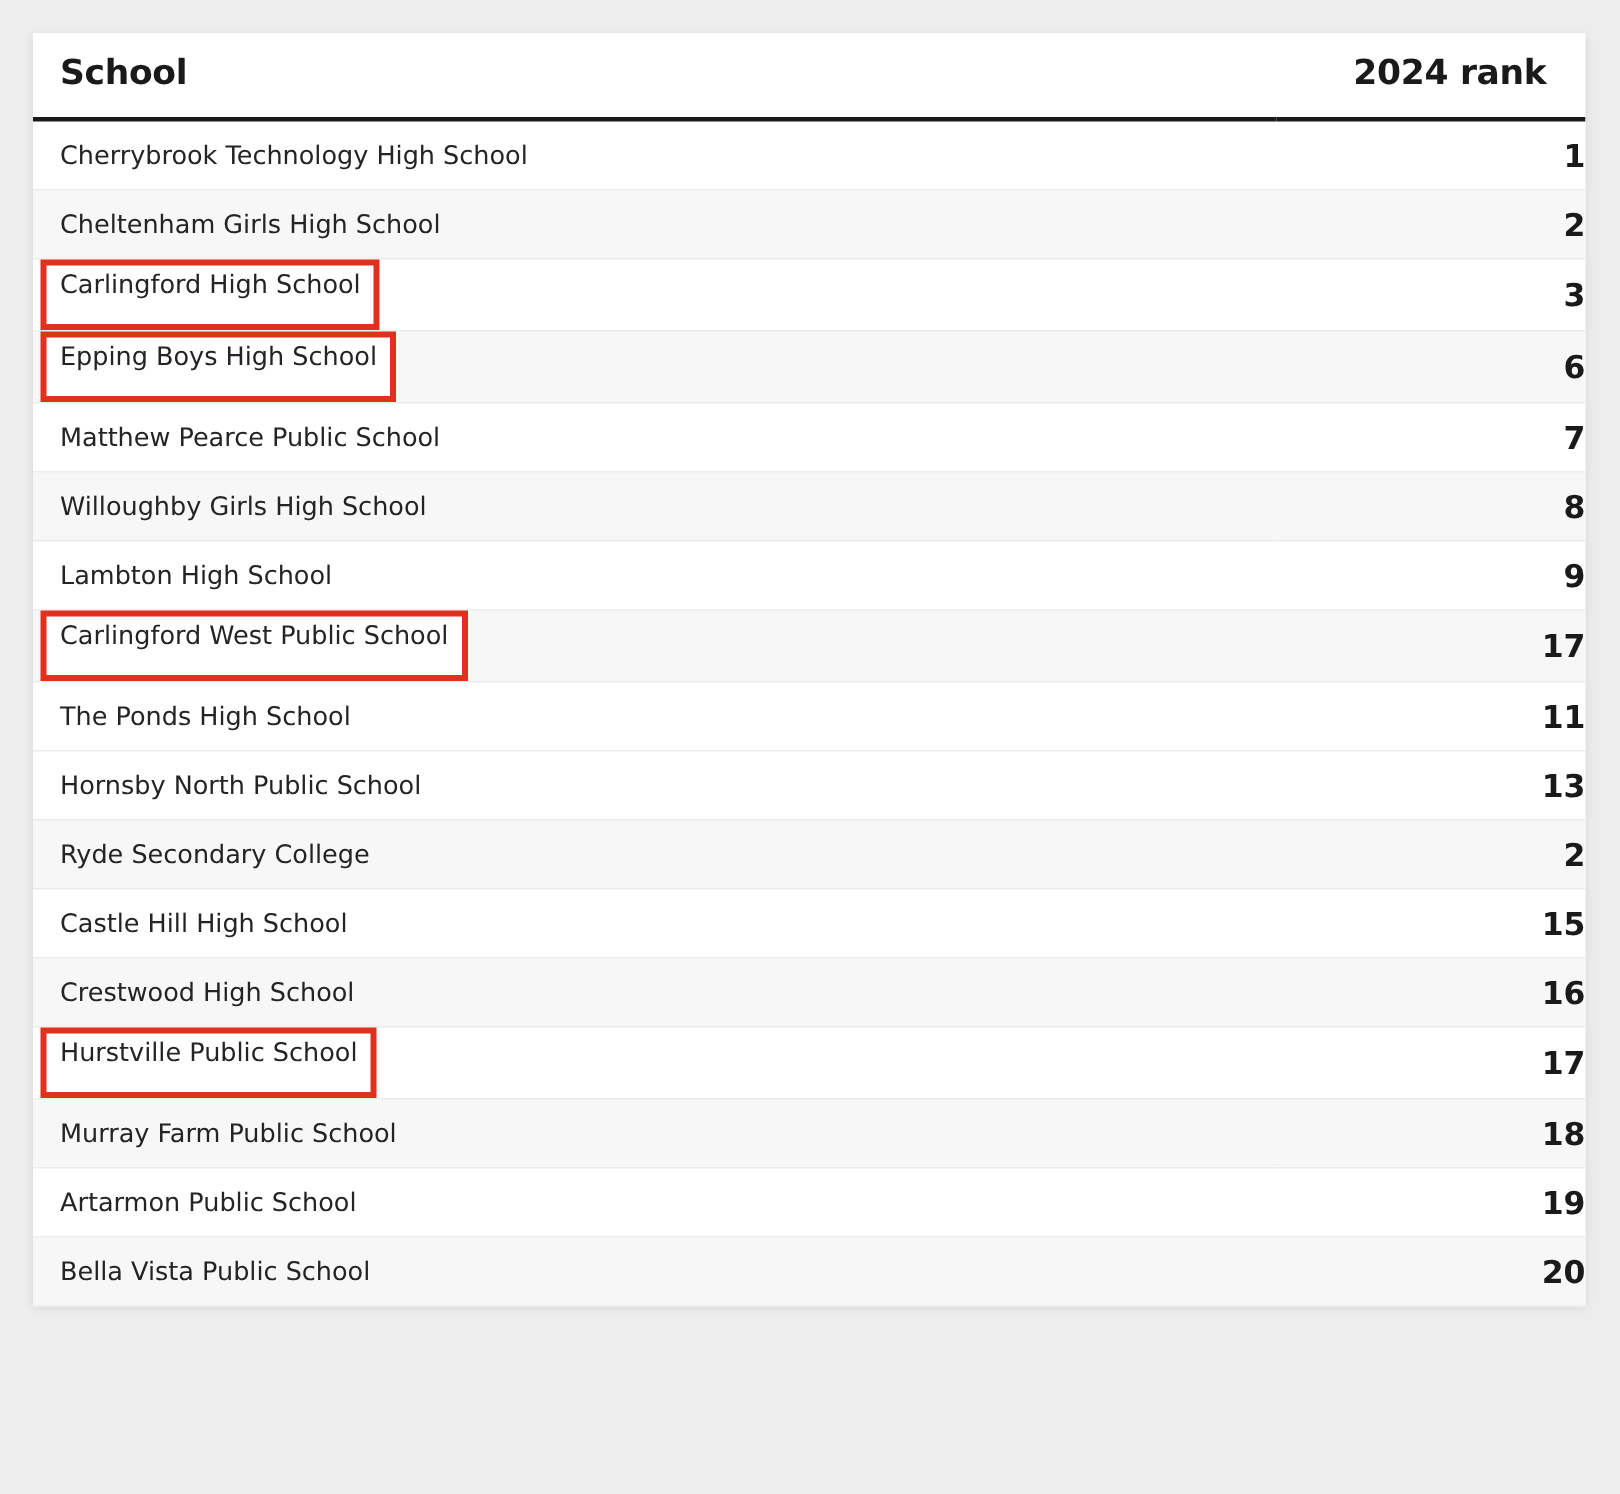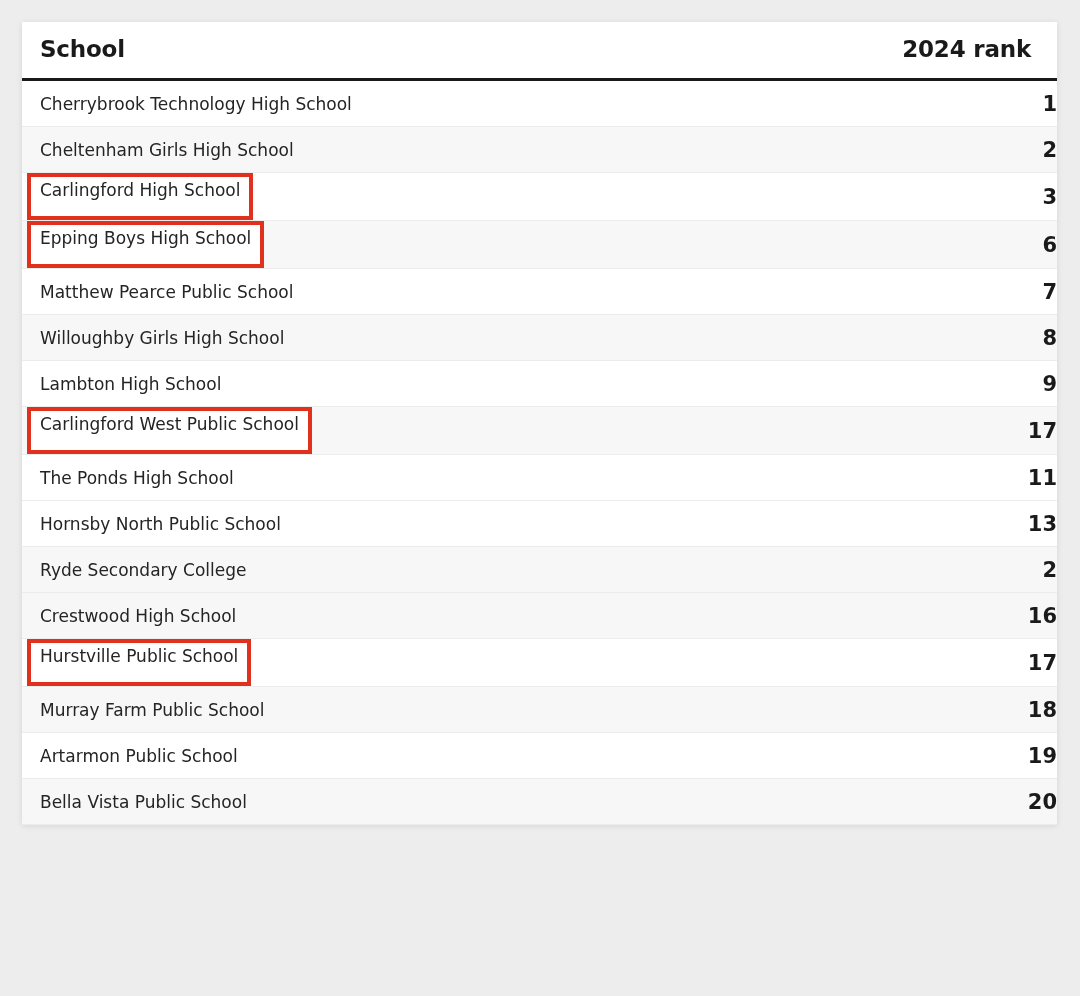--- a/index.html
+++ b/index.html
@@ -168,20 +168,24 @@
             <td class="col-rank">11</td>
           </tr>
           <tr class="plain">
             <td class="col-school"><span class="school-name">Hornsby North Public School</span></td>
             <td class="col-rank">13</td>
           </tr>
           <tr class="stripe">
             <td class="col-school"><span class="school-name">Ryde Secondary College</span></td>
             <td class="col-rank">2</td>
           </tr>
+          <tr class="plain">
+            <td class="col-school"><span class="school-name">Castle Hill High School</span></td>
+            <td class="col-rank">15</td>
+          </tr>
           <tr class="stripe">
             <td class="col-school"><span class="school-name">Crestwood High School</span></td>
             <td class="col-rank">16</td>
           </tr>
           <tr class="plain">
             <td class="col-school"><span class="school-name hl">Hurstville Public School</span></td>
             <td class="col-rank">17</td>
           </tr>
           <tr class="stripe">
             <td class="col-school"><span class="school-name">Murray Farm Public School</span></td>

